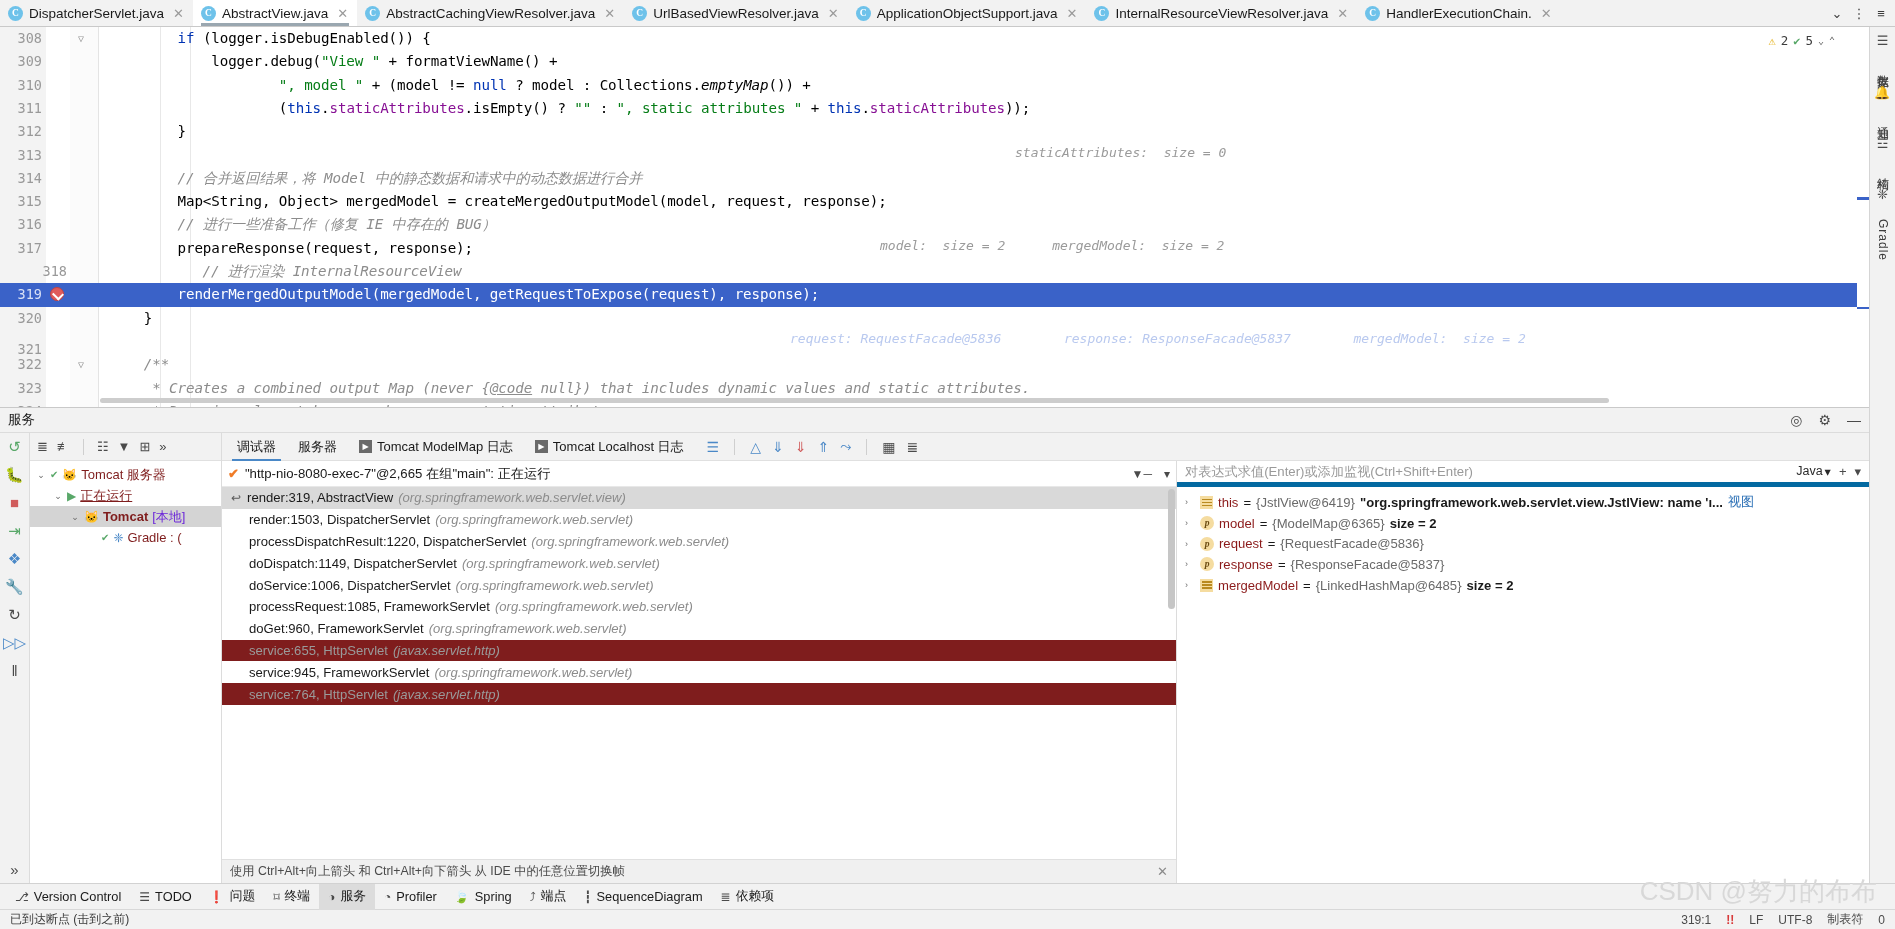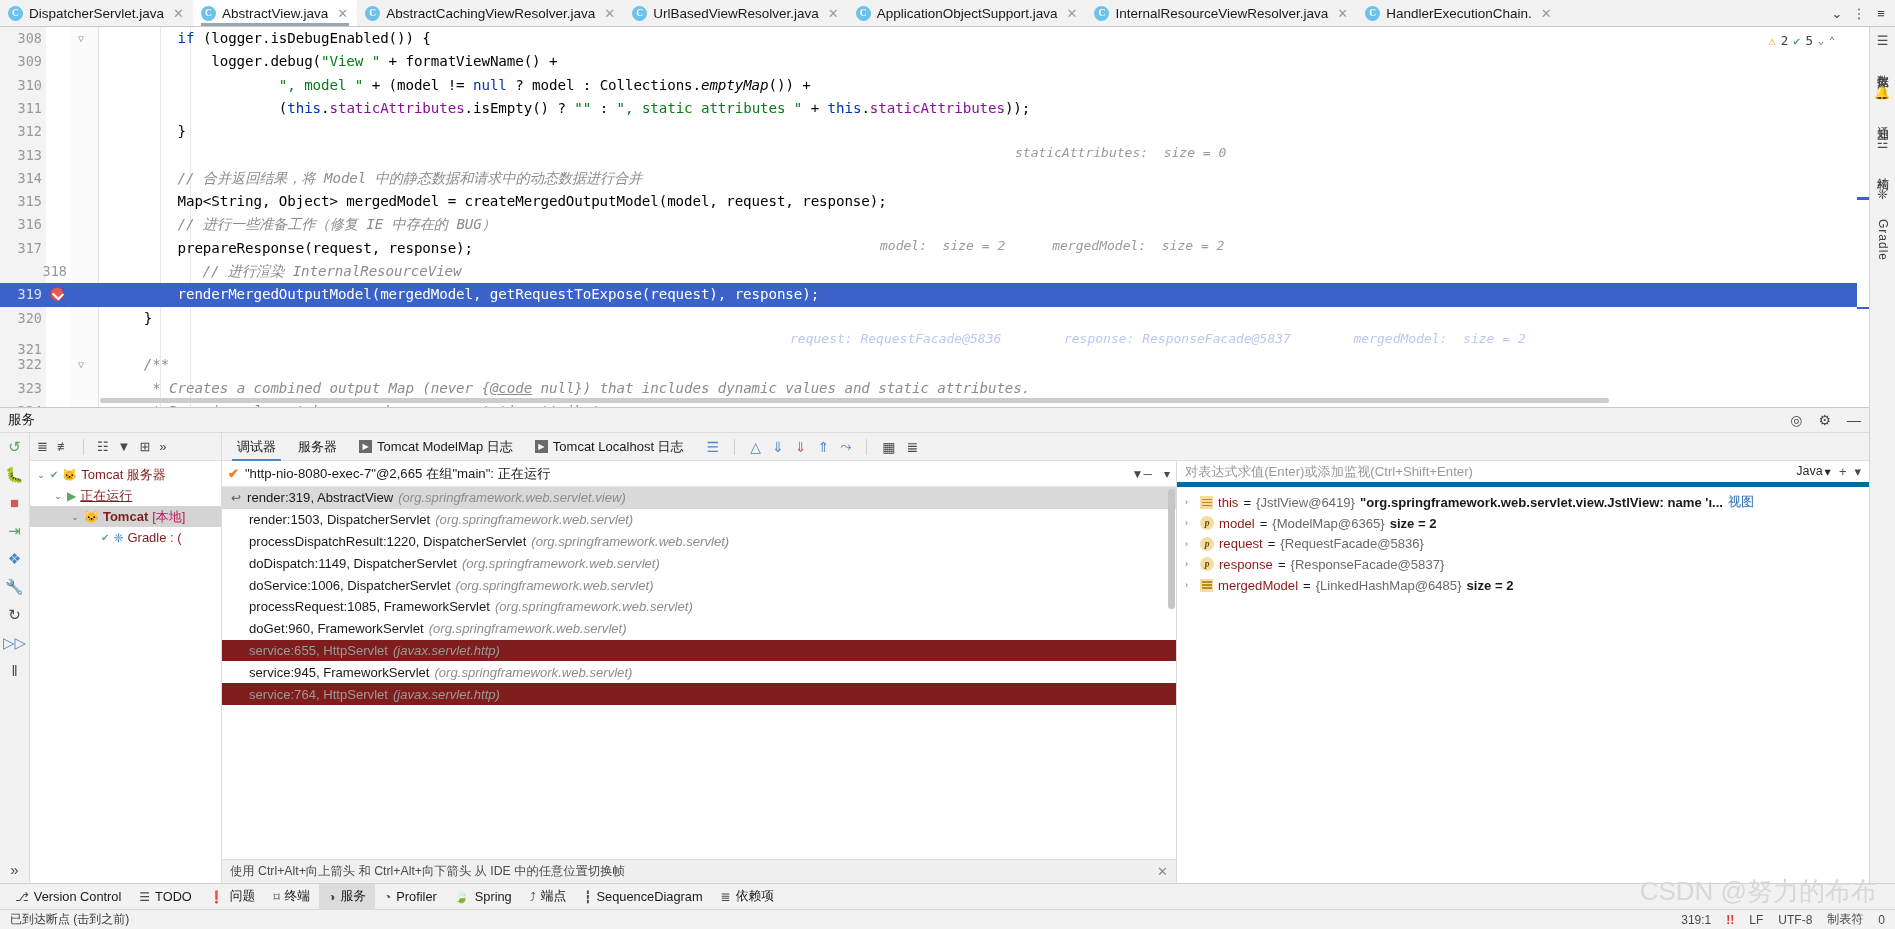--- a/index.html
+++ b/index.html
@@ -146,21 +146,21 @@
   .tree-rows { padding-top: 3px; font-size: 13px; }
   .tree-row {
     display: flex; align-items: center; gap: 4px; height: 21px; padding-left: 6px;
     white-space: nowrap; overflow: hidden;
   }
   .tree-row.sel { background: #d4d4d4; }
   .arrow { color: #6a6a6a; font-size: 9px; width: 10px; text-align: center; }
   .tree-label { font-size: 13px; color: #7f1d1d; }
   .tree-label.u { text-decoration: underline; }
   .tree-label.b { font-weight: bold; }
-  .tree-dim { color: #be185d; }
+  .tree-dim { color: #6d28d9; }
   .cat-ico { font-size: 12px; }
 
   .svc-main { flex: 1 1 auto; display: flex; flex-direction: column; min-width: 0; }
   .svc-tabs {
     height: 28px; display: flex; align-items: center; gap: 0; background: #f2f2f2;
     border-bottom: 1px solid #e0e0e0; padding-left: 4px;
   }
   .svc-tab {
     height: 28px; display: flex; align-items: center; gap: 5px; padding: 0 11px;
     font-size: 13px; color: #1a1a1a; position: relative; white-space: nowrap;

